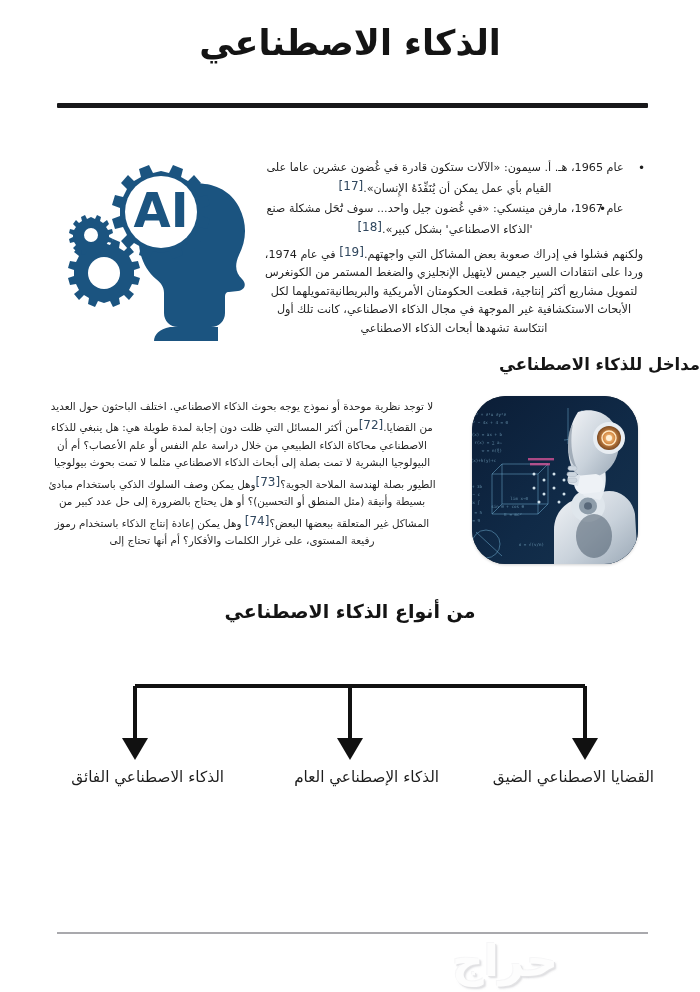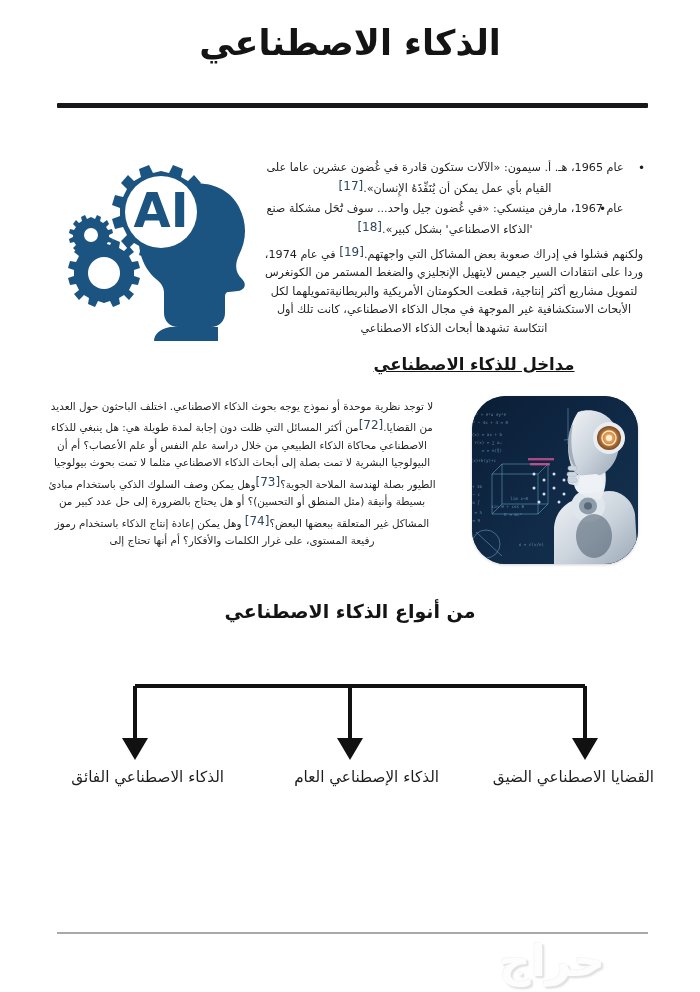--- a/index.html
+++ b/index.html
@@ -118,27 +118,25 @@
     color: #30475e;
     letter-spacing: -0.2px;
   }
 
   
   .subhead-1 {
     position: absolute;
     top: 355px;
     right: 0;
     width: 700px;
-    text-align: center;
     padding-left: 248px;
     font-size: 16.5px;
     font-weight: 700;
     color: #151515;
     direction: rtl;
-    text-decoration: underline;
   }
 
   
   .mid-text {
     position: absolute;
     top: 398px;
     right: 262px;
     width: 392px;
     direction: rtl;
     text-align: center;
@@ -211,21 +209,21 @@
     height: 2px;
     background: #a9a9ad;
   }
   .watermark {
     position: absolute;
     top: 936px;
     left: 452px;
     width: 200px;
     height: 50px;
     direction: rtl;
-    text-align: center;
+    text-align: left;
     font-size: 44px;
     font-weight: 700;
     color: #fdfdfd;
     line-height: 50px;
     text-shadow:
        1px 1px 0 #e3e3e5,
       -1px -1px 0 #f6f6f7,
        2px 2px 2px rgba(190,190,195,0.55);
     user-select: none;
     letter-spacing: -1px;

